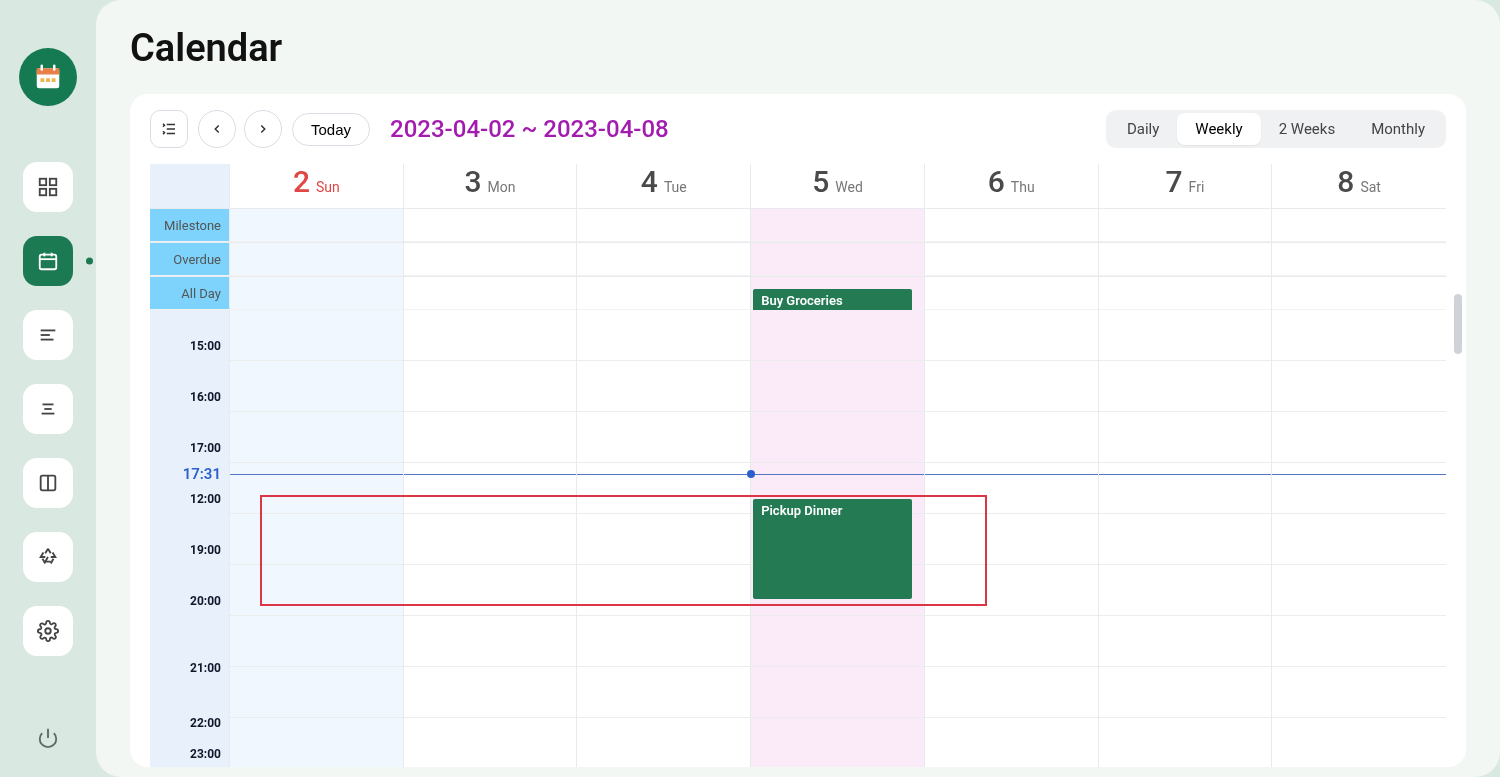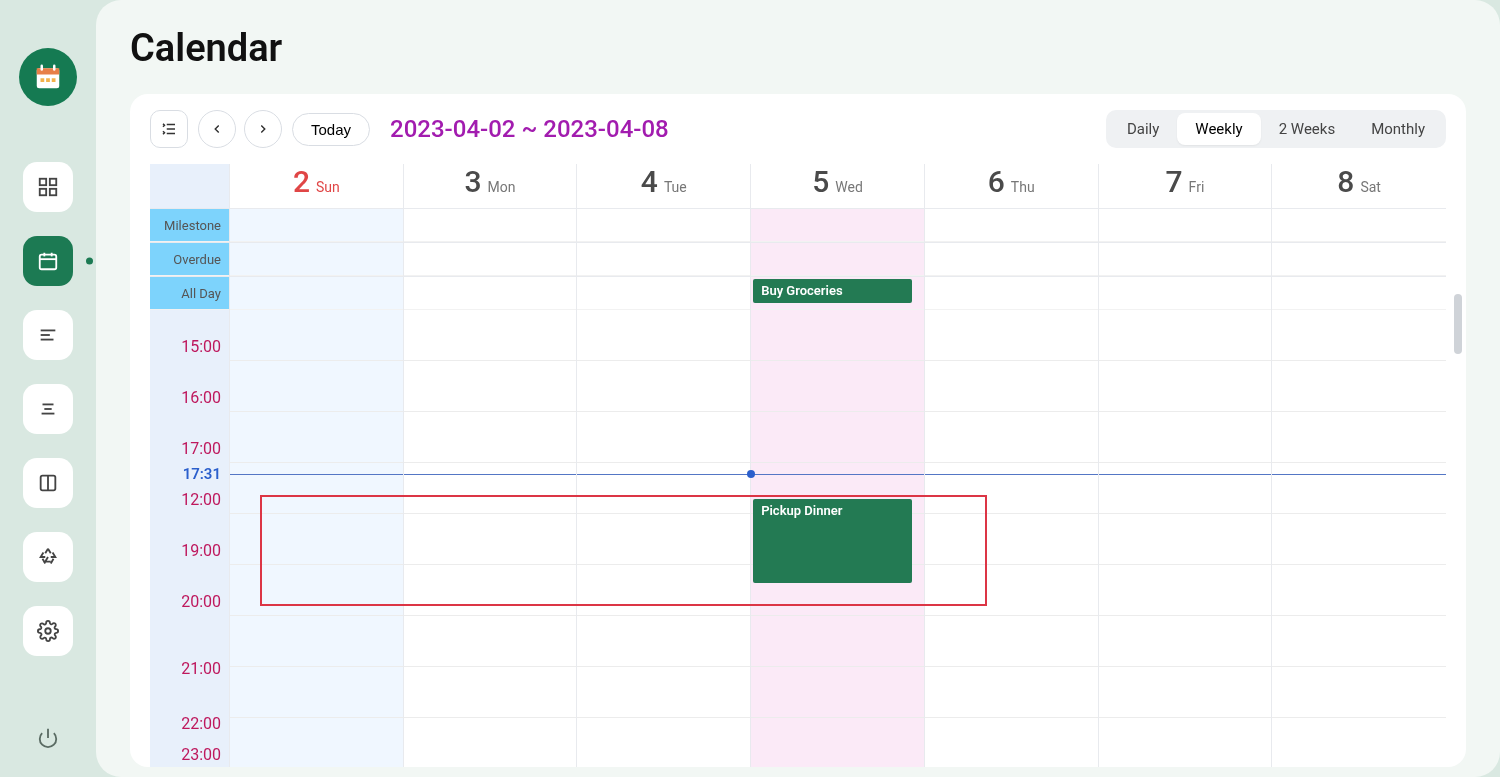--- a/index.html
+++ b/index.html
@@ -48,27 +48,27 @@
   .col.today .day-header .num, .col.today .day-header span { color: #e04646; }
   .row-label { height: 34px; display: flex; align-items: center; justify-content: flex-end; padding-right: 8px; font-size: 13px; color: #555; }
   .head-row { height: 34px; border-top: 1px solid #e8eaee; border-bottom: 1px solid #f2f2f2; }
   .time-col { background: #e8f0fb; }
   .time-col .day-header { visibility: hidden; }
   .time-col .row-label { background: #7dd3fc; }
   .col.today .head-row, .col.today .hour-row { background: #f0f7ff; }
   .col.selected .head-row, .col.selected .hour-row { background: #fbeaf7; }
   .hours { position: relative; }
   .hour-row { height: 51px; border-bottom: 1px solid #ececec; }
-  .time-label { position: absolute; right: 8px; font-size: 16px; color: #be185d; transform: translateY(-50%); }
+  .time-label { position: absolute; right: 8px; font-size: 12px; color: #0f172a; transform: translateY(-50%); font-weight: bold; }
   .now-time { position: absolute; right: 8px; font-size: 15px; color: #2b5fcc; font-weight: 600; transform: translateY(-50%); }
   .now-line { position: absolute; left: 0; right: 0; height: 1px; background: #5476c5; }
   .now-dot { position: absolute; width: 8px; height: 8px; background: #2b5fcc; border-radius: 50%; transform: translate(-50%,-50%); }
 
   .event { position: absolute; left: 2px; right: 12px; background: #237a53; color: #fff; font-size: 13px; font-weight: 600; padding: 4px 8px; border-radius: 2px; overflow: hidden; cursor: pointer; }
-  .allday-event { top: 2px; height: 24px; line-height: 16px; }
+  .allday-event { top: 12px; height: 24px; line-height: 16px; }
 
   .highlight-box { position: absolute; border: 2px solid #dc3545; pointer-events: none; }
 
   .scrollbar { position: absolute; right: 4px; top: 200px; width: 8px; height: 60px; background: #cfd3d8; border-radius: 4px; cursor: pointer; }
 </style>
 </head>
 <body>
 
 <div class="traffic">
   <div class="dot red"></div>
@@ -279,21 +279,21 @@
           <div class="hours">
             <div class="hour-row"></div>
             <div class="hour-row"></div>
             <div class="hour-row"></div>
             <div class="hour-row"></div>
             <div class="hour-row"></div>
             <div class="hour-row"></div>
             <div class="hour-row"></div>
             <div class="hour-row"></div>
             <div class="hour-row"></div>
-            <div class="event" style="top: 188.7px; height: 84px;">Pickup Dinner</div>
+            <div class="event" style="top: 188.7px; height: 100px;">Pickup Dinner</div>
             <div class="now-line" style="top: 164.05px;"></div>
             <div class="now-dot" style="top: 164.05px; left: 0px;"></div>
           </div>
         </div>
         <div class="col">
           <div class="day-header">
             <span class="num">6</span>
             <span>Thu</span>
           </div>
           <div class="head-row" style="position: relative;"></div>

